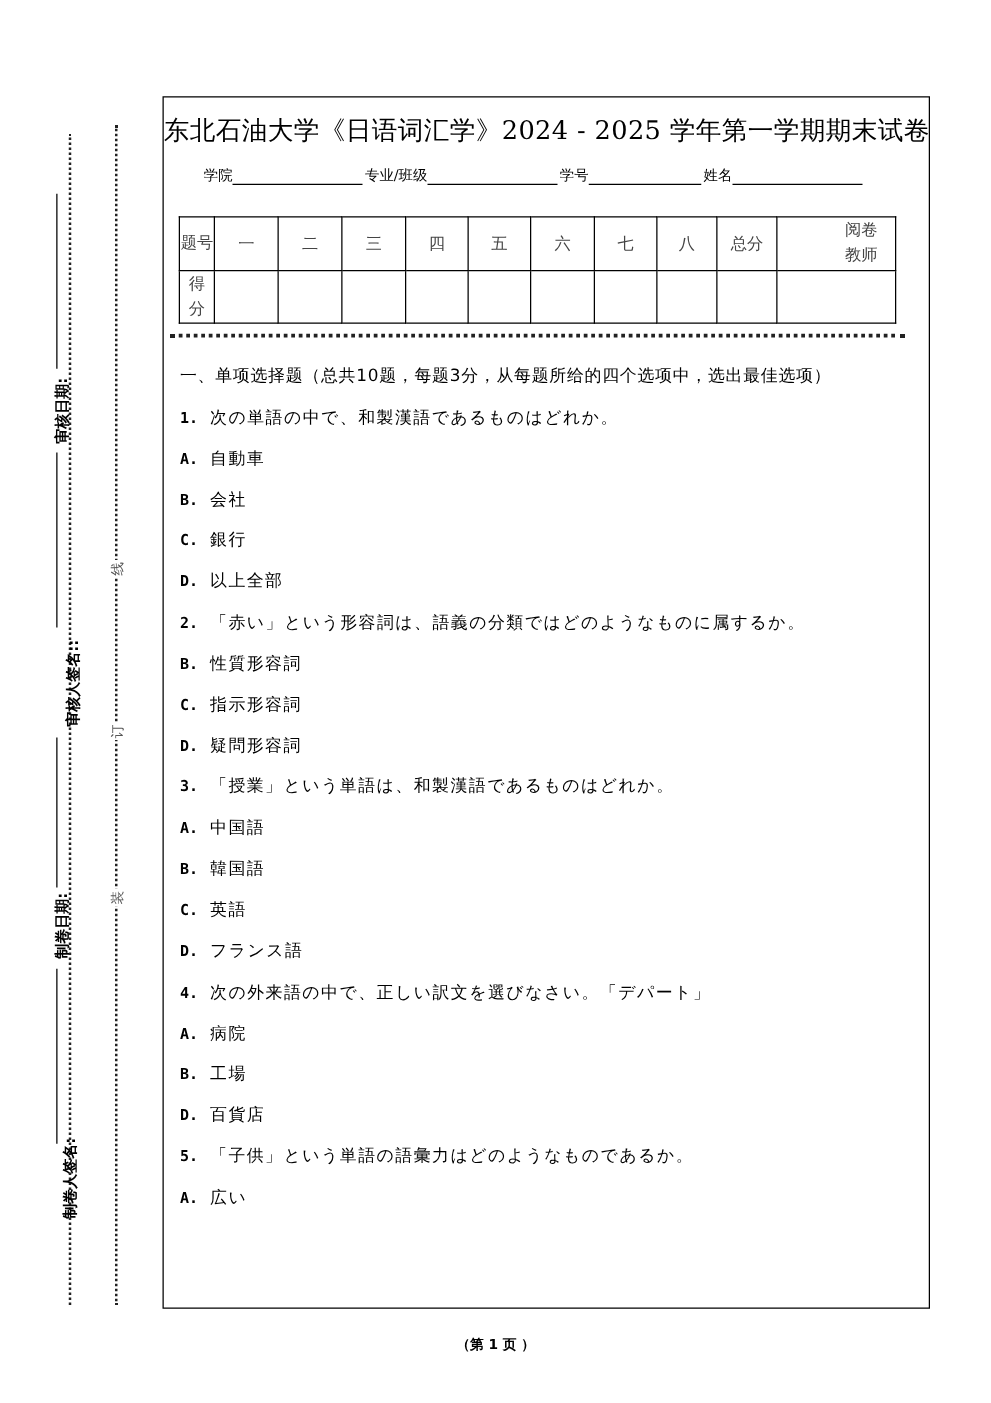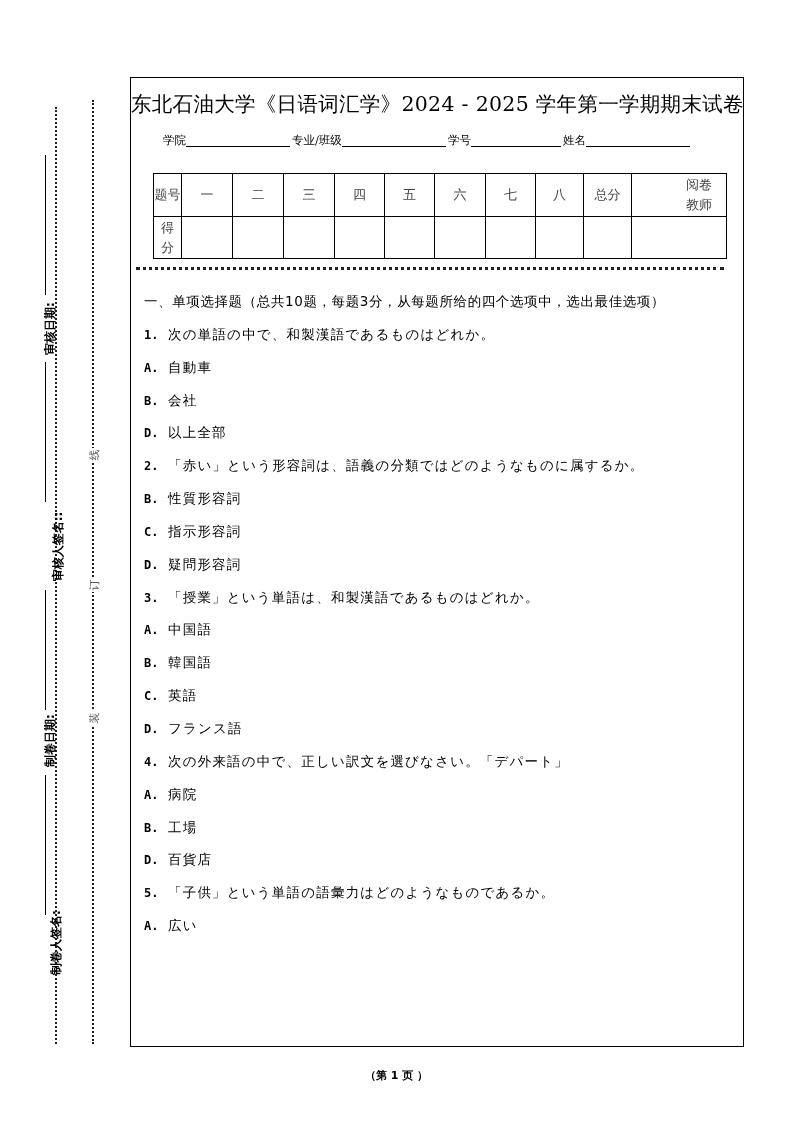--- a/index.html
+++ b/index.html
@@ -15,25 +15,25 @@
   .vlabel span { display:inline-block; transform:rotate(-90deg); }
   .bind-char { position:absolute; left:86px; width:16px; text-align:center;
                font-size:11px; color:#555; background:#fff; line-height:14px; }
   .bind-char span { display:inline-block; transform:rotate(-90deg); }
 
   
   .frame { position:absolute; left:130px; top:77px; width:614px; height:970px;
            border:1px solid #000; box-sizing:border-box; }
   .title { position:absolute; left:0; right:0; top:12px; text-align:left;
            font-size:20.5px; letter-spacing:0.3px; white-space:nowrap; }
-  .info-row { position:absolute; left:32px; top:55px; font-size:11.5px; white-space:nowrap; display:flex; align-items:center; }
+  .info-row { position:absolute; left:32px; top:55px; font-size:11.5px; white-space:nowrap; display:flex; align-items:flex-end; }
   .info-row .lbl { }
   .info-row .blank { display:inline-block; border-bottom:1px solid #000; height:12px; margin-right:2px; }
 
-  table.score { position:absolute; left:22px; top:95px; border-collapse:collapse;border-radius:24px; }
+  table.score { position:absolute; left:12px; top:95px; border-collapse:collapse;border-radius:24px; }
   table.score td { border:1px solid #000; text-align:center; font-size:13px; color:#444;
                    font-family:"DejaVu Sans","Liberation Sans",sans-serif; padding:0; }
   table.score tr.head td { height:42px; }
   table.score tr.score-row td { height:41px; }
   table.score td.rowhdr { width:27px; line-height:20px; font-size:13px; }
 
   .dotted-sep { position:absolute; left:5px; right:19px; top:189px; border-top:3px dotted #222; }
 
   .body-text { position:absolute; left:13px; top:213px; right:5px; }
   .line { height:32.85px; line-height:20px; font-size:13.5px; white-space:nowrap;
@@ -112,20 +112,21 @@
     </table>
 
   <div class="dotted-sep"></div>
 
   <div class="body-text">
     <div class="line section">一、单项选择题（总共10题，每题3分，从每题所给的四个选项中，选出最佳选项）</div>
 
     <div class="line"><span class="opt">1.</span><span>次の単語の中で、和製漢語であるものはどれか。</span></div>
     <div class="line"><span class="opt">A.</span><span>自動車</span></div>
     <div class="line"><span class="opt">B.</span><span>会社</span></div>
+    <div class="line"><span class="opt">C.</span><span>銀行</span></div>
     <div class="line"><span class="opt">D.</span><span>以上全部</span></div>
 
     <div class="line"><span class="opt">2.</span><span>「赤い」という形容詞は、語義の分類ではどのようなものに属するか。</span></div>
     <div class="line"><span class="opt">B.</span><span>性質形容詞</span></div>
     <div class="line"><span class="opt">C.</span><span>指示形容詞</span></div>
     <div class="line"><span class="opt">D.</span><span>疑問形容詞</span></div>
 
     <div class="line"><span class="opt">3.</span><span>「授業」という単語は、和製漢語であるものはどれか。</span></div>
     <div class="line"><span class="opt">A.</span><span>中国語</span></div>
     <div class="line"><span class="opt">B.</span><span>韓国語</span></div>

